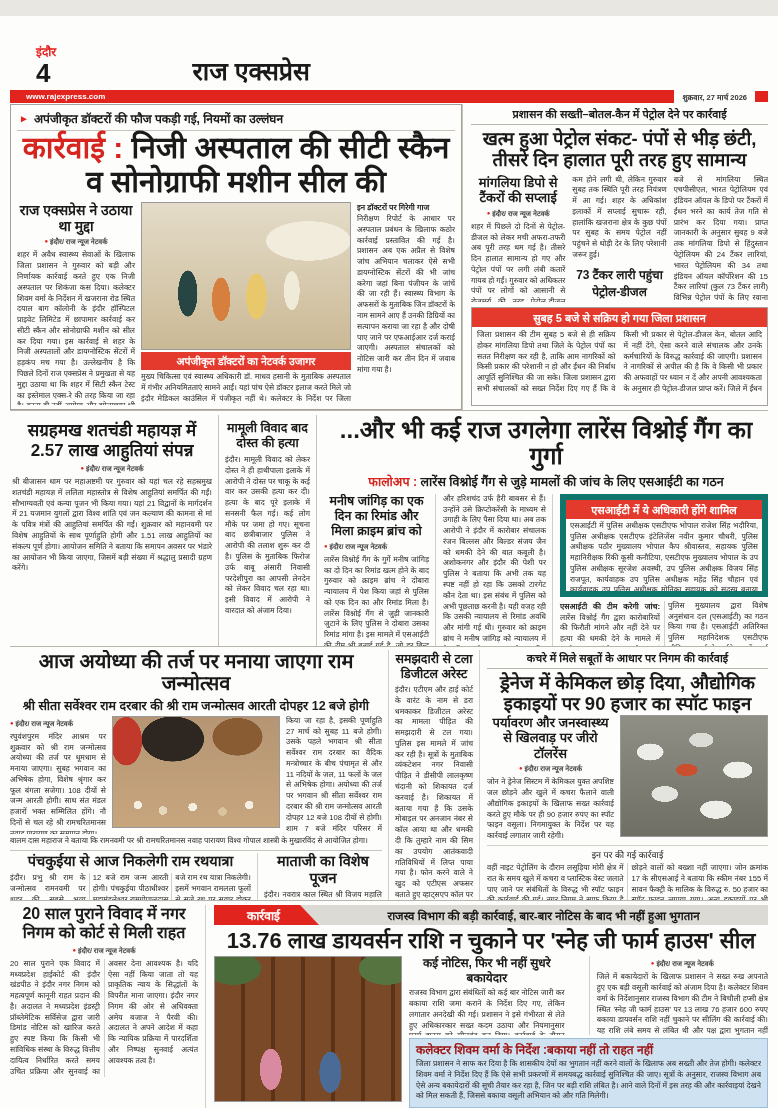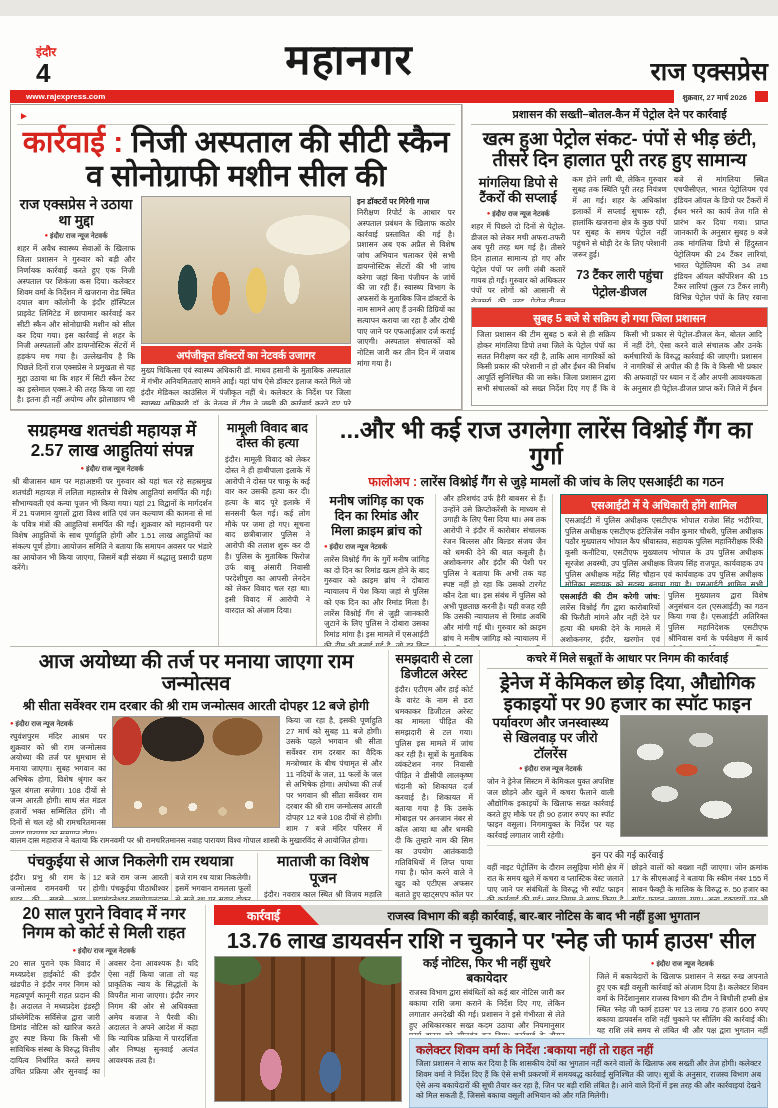--- a/index.html
+++ b/index.html
@@ -72,21 +72,21 @@
   .yagna { width:208px; padding:6px 6px 0 2px; overflow:hidden; }
   .yagna h2 { font-size:17px; line-height:1.18; font-weight:bold; text-align:center; }
   .murder { width:98px; padding:6px 6px 0 6px; overflow:hidden; }
   .gang { flex:1; padding:2px 0 0 7px; display:flex; flex-direction:column; overflow:hidden; }
   .gang-head { font-size:24px; font-weight:bold; text-align:center; line-height:1.1; }
   .gang-sub { font-size:12.5px; font-weight:bold; text-align:center; margin:3px 0 4px; }
   .gang-cols { display:flex; gap:7px; flex:1; overflow:hidden; }
   .gc1 { width:112px; border-right:1px solid #d4d0c8; padding-right:6px; }
   .gc2 { width:110px; border-right:1px solid #d4d0c8; padding-right:6px; }
   .gc3 { flex:1; }
-  .sit-box { border:1px solid #0f766e; margin-bottom:4px; }
+  .sit-box { border:6px solid #0f766e; margin-bottom:4px; }
   .sit-box .body { padding:2px 4px; height:72px; overflow:hidden; }
   
   .band-c { height:254px; padding-top:3px; }
   .c-left { width:372px; display:flex; flex-direction:column; overflow:hidden; }
   .ram-sub { font-size:12.5px; font-weight:bold; text-align:center; margin:2px 0; }
   .ram-cols { display:flex; gap:6px; height:118px; overflow:hidden; }
   .ram-c1 { width:96px; }
   .ram-c3 { flex:1; }
   .photo-temple { width:168px; height:112px;
     background:
@@ -157,37 +157,37 @@
 </head>
 <body>
 
 <div class="page">
 
   <header class="masthead">
     <div class="mh-left">
       <div class="city">इंदौर</div>
       <div class="pageno">4</div>
     </div>
-    <div class="section-title">महानगर</div>
     <div class="mh-right">
       <div class="brand">राज एक्सप्रेस</div>
     </div>
   </header>
   <div class="redbar-row">
     <div class="red-bar">
       <span>www.rajexpress.com</span>
     </div>
     <span class="date-chip">शुक्रवार, 27 मार्च 2026</span>
     <span class="red-sq"></span>
   </div>
 
   <section class="band band-a">
     <article class="lead-story">
       <div class="kicker-row">
         <span class="arrow">►</span>
+        <span class="kicker">अपंजीकृत डॉक्टरों की फौज पकड़ी गई, नियमों का उल्लंघन</span>
       </div>
       <h1 class="hl-xl"><span class="red">कार्रवाई :</span> <span>निजी अस्पताल की सीटी स्कैन व सोनोग्राफी मशीन सील की</span></h1>
       <div class="lead-cols">
         <div class="lead-colL">
           <h3 class="lead-sub">राज एक्सप्रेस ने उठाया था मुद्दा</h3>
           <div class="byline center"><span class="bullet">●</span> <span>इंदौर/ राज न्यूज नेटवर्क</span></div>
           <p class="body">शहर में अवैध स्वास्थ्य सेवाओं के खिलाफ जिला प्रशासन ने गुरुवार को बड़ी और निर्णायक कार्रवाई करते हुए एक निजी अस्पताल पर शिकंजा कस दिया। कलेक्टर शिवम वर्मा के निर्देशन में खजराना रोड स्थित दयाल बाग कॉलोनी के इंदौर हॉस्पिटल प्राइवेट लिमिटेड में छापामार कार्रवाई कर सीटी स्कैन और सोनोग्राफी मशीन को सील कर दिया गया। इस कार्रवाई से शहर के निजी अस्पतालों और डायग्नोस्टिक सेंटरों में हड़कंप मच गया है। उल्लेखनीय है कि पिछले दिनों राज एक्सप्रेस ने प्रमुखता से यह मुद्दा उठाया था कि शहर में सिटी स्कैन टेस्ट का इस्तेमाल एक्स-रे की तरह किया जा रहा है। इतना ही नहीं अयोग्य और झोलाछाप भी अब सिटी स्कैन और एमआरआई जैसी जांचें लिख रहे हैं।</p>
         </div>
         <div class="lead-colC">
           <div class="photo photo-ct"></div>

